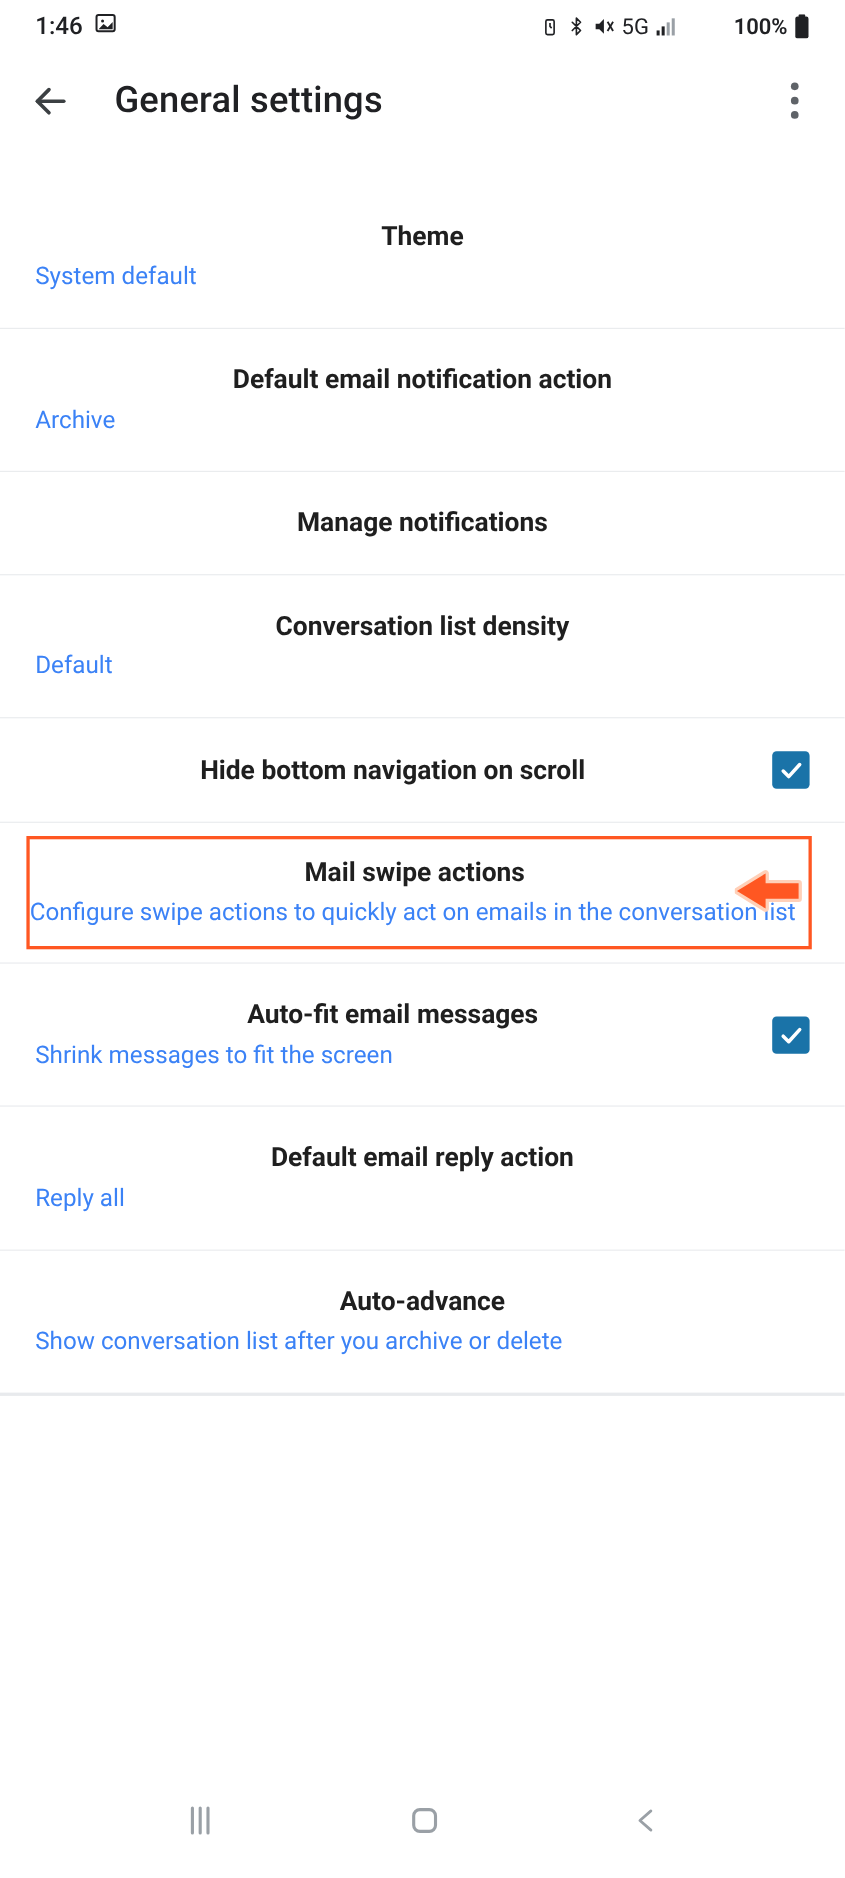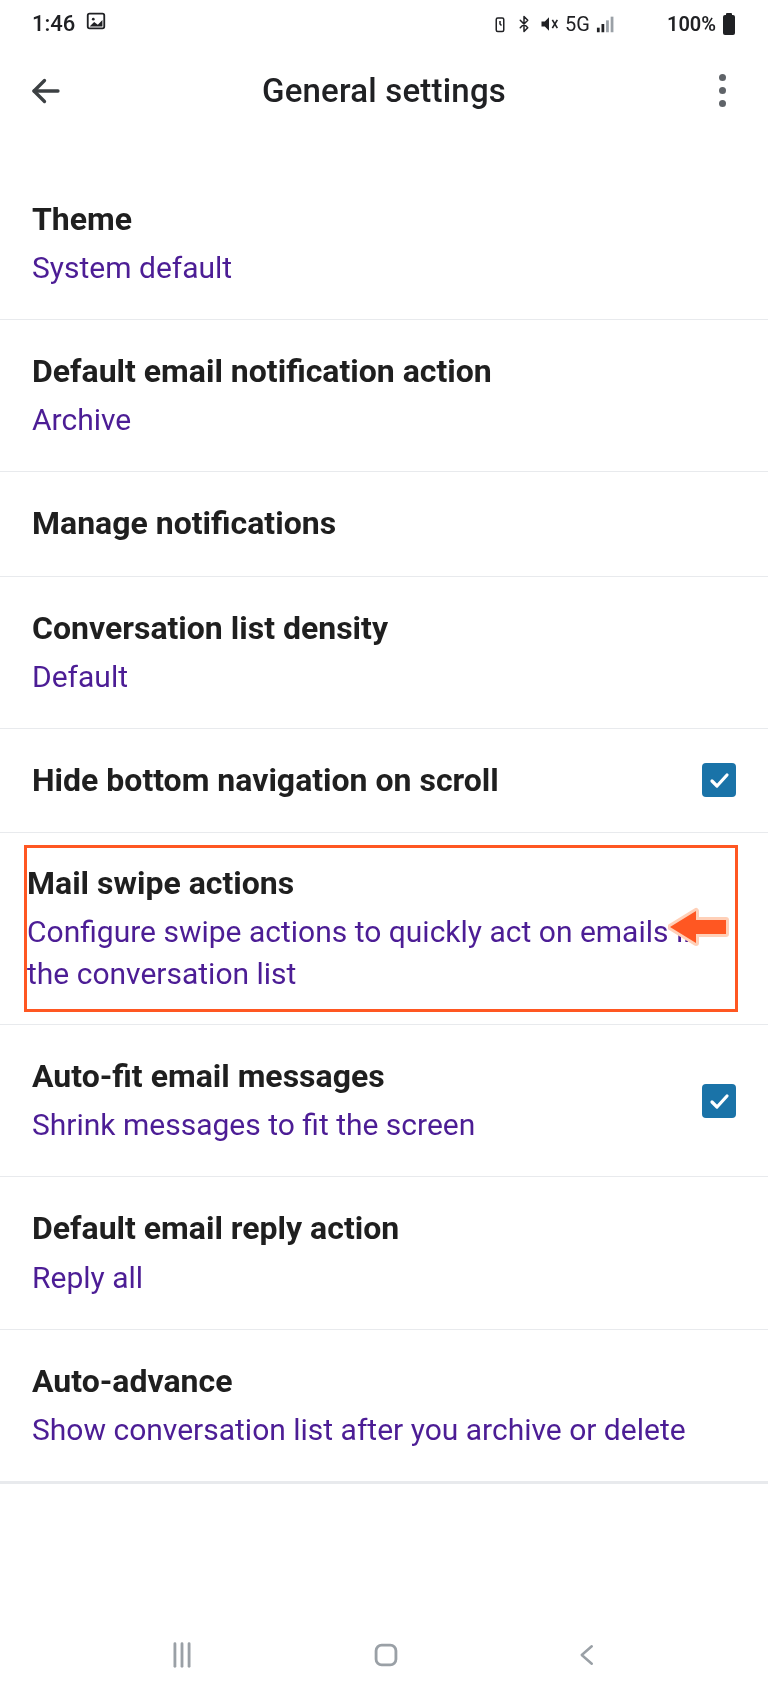--- a/index.html
+++ b/index.html
@@ -19,41 +19,40 @@
     font-size: 22px;
     font-weight: 500;
   }
   .status-left { display: flex; align-items: center; gap: 10px; }
   .status-right { display: flex; align-items: center; gap: 6px; font-size: 20px; }
   .status-right svg { display: block; }
   .header {
     display: flex;
     align-items: center;
     padding: 28px 28px 32px 28px;
-    gap: 20px;
-    text-align: center;
+    gap: 40px;
   }
   .back-arrow { width: 36px; height: 36px; color: #3c4043; }
   .header-title { font-size: 33px; font-weight: 500; color: #202124; flex: 1; letter-spacing: 0.2px; }
   .menu-dots { width: 36px; display: flex; flex-direction: column; align-items: center; gap: 6px; }
   .menu-dots span { width: 7px; height: 7px; border-radius: 50%; background: #5f6368; }
 
   .settings-list { display: flex; flex-direction: column; margin-top: 20px; }
   .setting-item {
     padding: 30px 32px 30px 32px;
     border-bottom: 1px solid #e8eaed;
     display: flex;
     align-items: center;
     justify-content: space-between;
     gap: 20px;
   }
   .setting-item:first-child { padding-top: 36px; }
   .setting-text { flex: 1; min-width: 0; }
-  .setting-title { font-size: 32px; font-weight: 700; color: #1f1f1f; line-height: 1.35; }
-  .setting-subtitle { font-size: 30px; color: #4c1d95; line-height: 1.4; margin-top: 6px; }
+  .setting-title { font-size: 24px; font-weight: 700; color: #1f1f1f; line-height: 1.35; text-align: center; }
+  .setting-subtitle { font-size: 22px; color: #3b82f6; line-height: 1.4; margin-top: 6px; }
 
   .checkbox {
     width: 34px; height: 34px;
     border-radius: 4px;
     background: #1a73a8;
     flex-shrink: 0;
     display: flex; align-items: center; justify-content: center;
   }
   .checkbox svg { display: block; }
   .highlight-wrapper {

